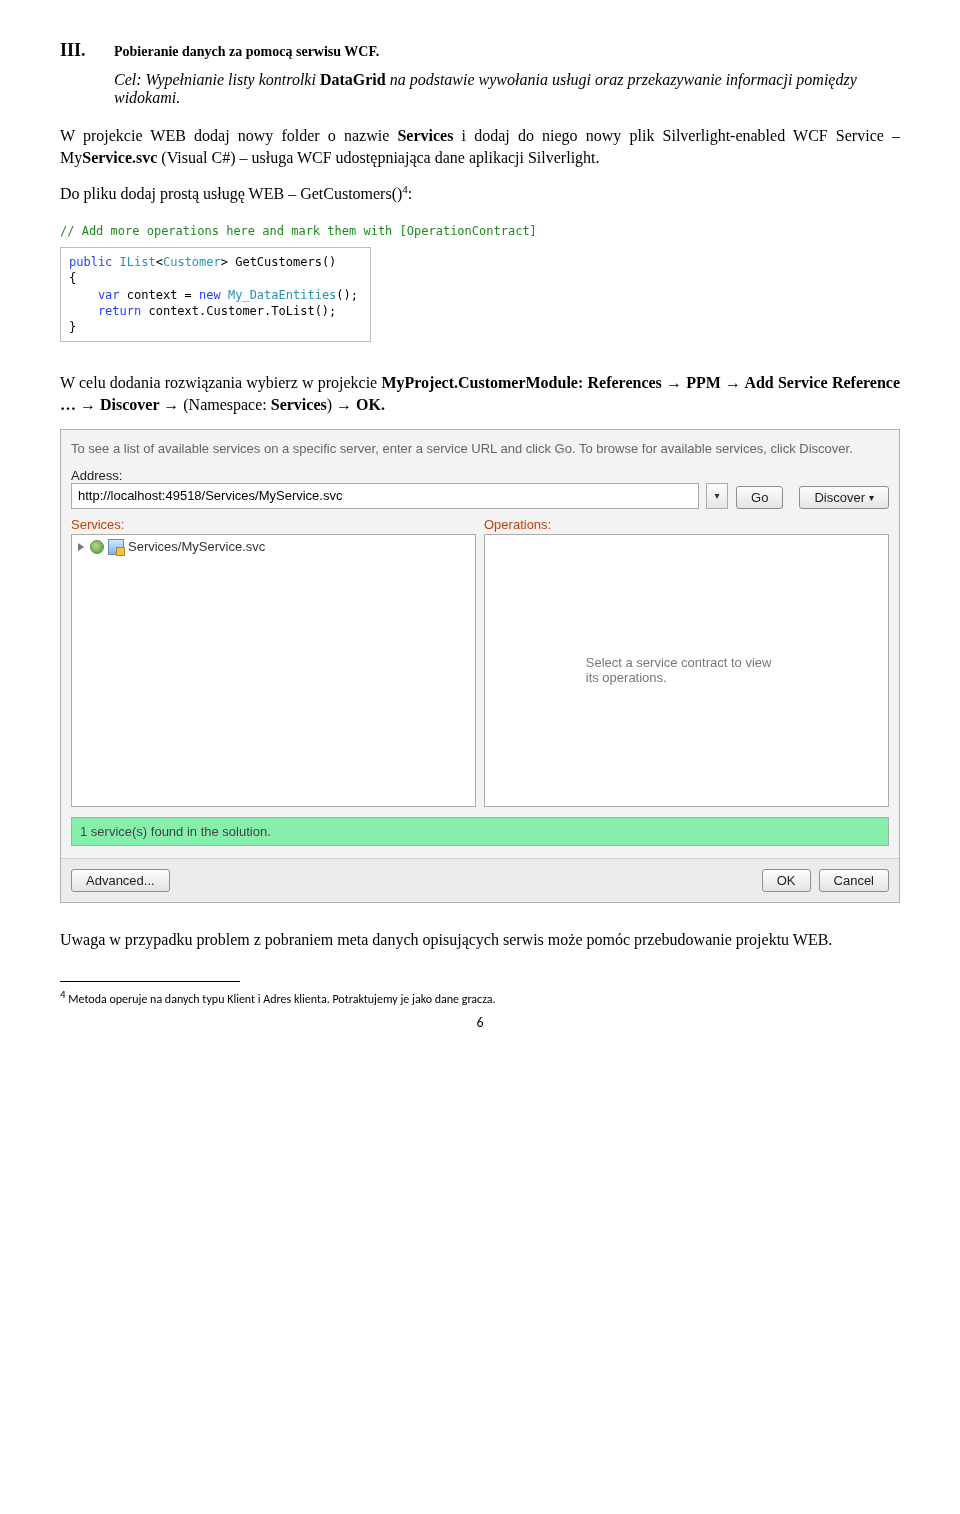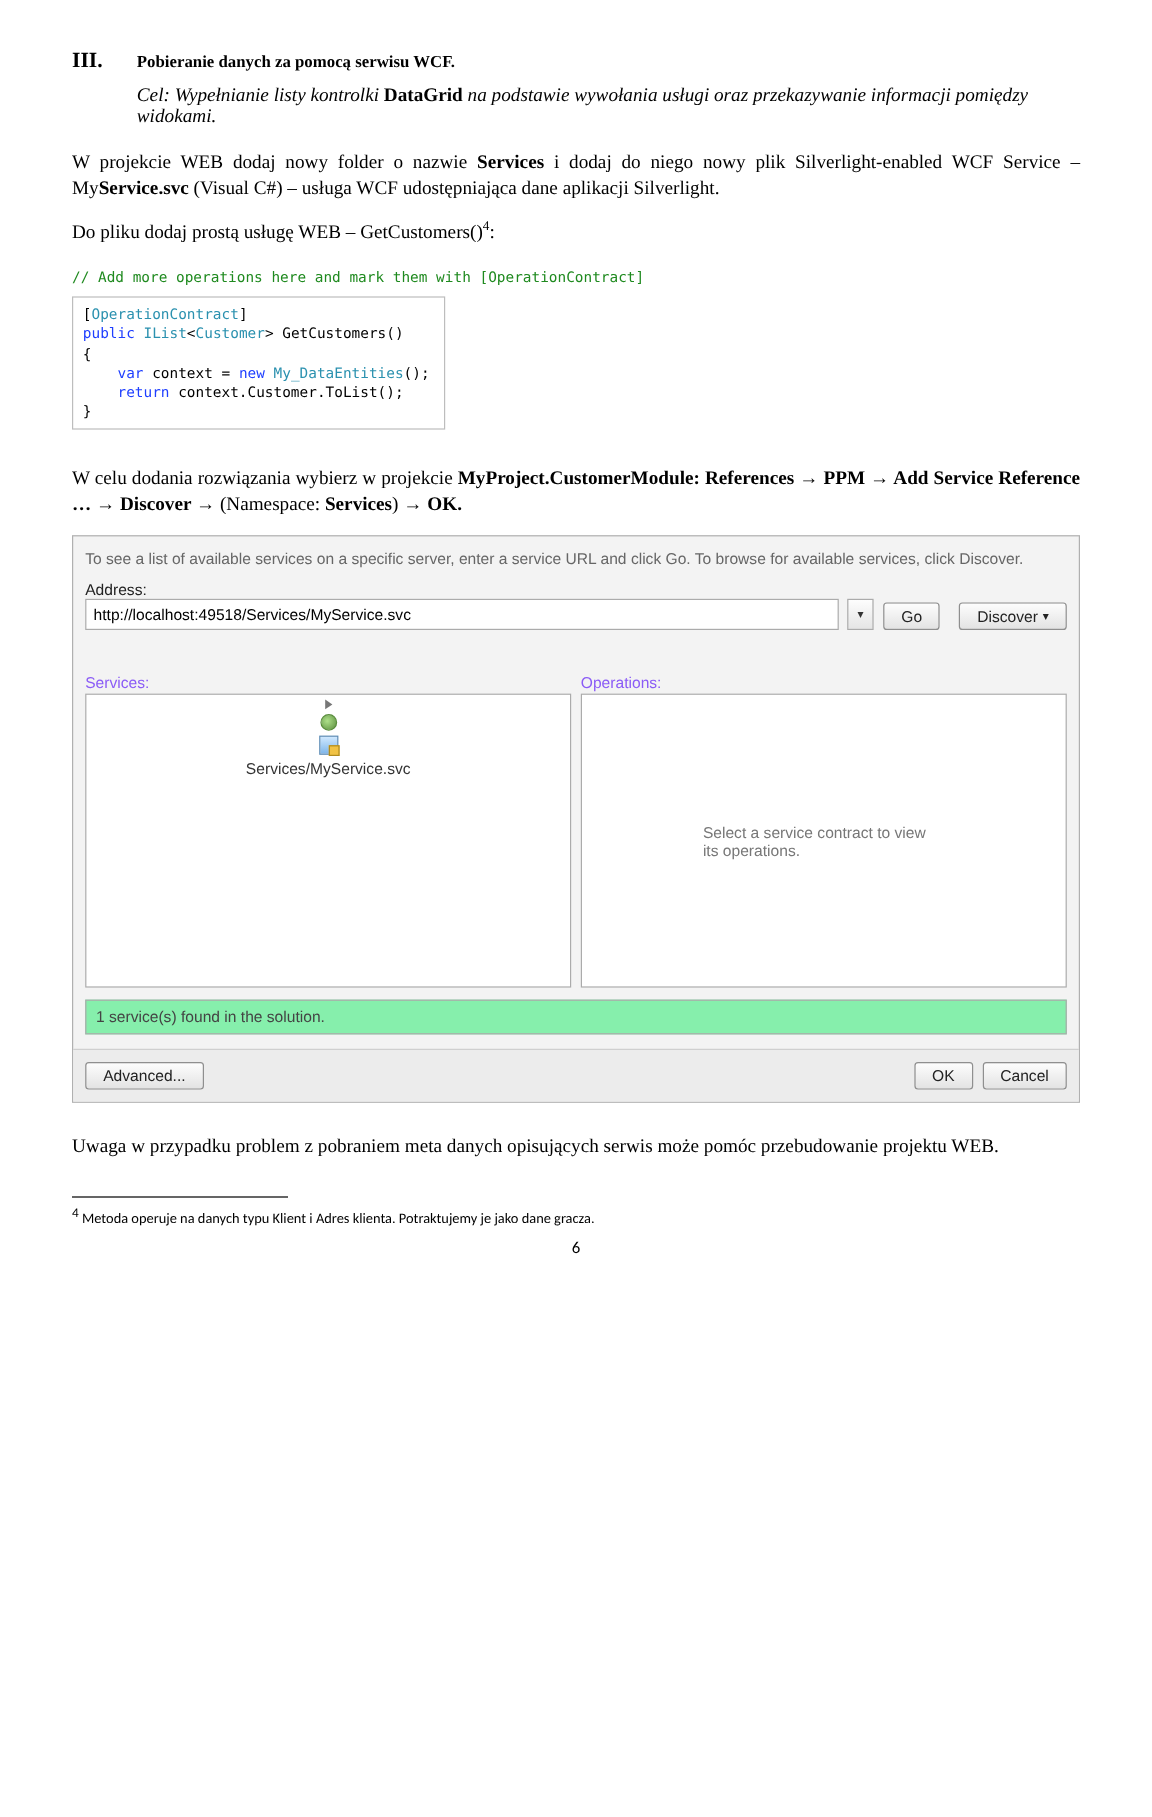--- a/index.html
+++ b/index.html
@@ -117,35 +117,34 @@
     display: flex;
     gap: 0;
     height: 290px;
   }
   .panel-col {
     flex: 1;
     display: flex;
     flex-direction: column;
   }
   .panel-col + .panel-col { margin-left: 8px; }
-  .panel-title { margin-bottom: 2px; color:#8b5cf6;margin-top:28px; }
+  .panel-title { margin-bottom: 2px; color:#c2410c; }
   .panel-box {
     flex: 1;
     background: #fff;
     border: 1px solid #ababab;
     position: relative;
     overflow: hidden;
   }
   .tree-row {
     display: flex;
     align-items: center;
     gap: 4px;
     padding: 4px;
     font-size: 13px;
-    flex-direction: column;
   }
   .tree-arrow {
     width: 0; height: 0;
     border-top: 4px solid transparent;
     border-bottom: 4px solid transparent;
     border-left: 6px solid #777;
     margin: 0 2px;
   }
   .radio-dot {
     width: 12px; height: 12px; border: 1px solid #5a8d3d;
@@ -227,21 +226,20 @@
   <span>W projekcie WEB dodaj nowy folder o nazwie </span><span class="bold">Services</span><span> i dodaj do niego nowy plik Silverlight-enabled WCF Service – My</span><span class="bold">Service.svc</span><span> (Visual C#) – usługa WCF udostępniająca dane aplikacji Silverlight.</span>
 </div>
 
 <div class="para">
   <span>Do pliku dodaj prostą usługę WEB – GetCustomers()</span><span class="sup">4</span><span>:</span>
 </div>
 
 <div class="code-shot">
   <div class="code-line code-comment">// Add more operations here and mark them with [OperationContract]</div>
   <div class="code-bordered">
-    <div class="code-line"><span>[</span><span class="code-type">OperationContract</span><span>]</span></div>
     <div class="code-line"><span class="code-keyword">public</span><span class="code-type"> IList</span><span>&lt;</span><span class="code-type">Customer</span><span>&gt; GetCustomers()</span></div>
     <div class="code-line">{</div>
     <div class="code-line"><span class="code-keyword">    var</span><span> context = </span><span class="code-keyword">new</span><span class="code-type"> My_DataEntities</span><span>();</span></div>
     <div class="code-line"><span class="code-keyword">    return</span><span> context.Customer.ToList();</span></div>
     <div class="code-line">}</div>
   </div>
 </div>
 
 <div class="para">
   <span>W celu dodania rozwiązania wybierz w projekcie </span><span class="bold">MyProject.CustomerModule: References → PPM → Add Service Reference … → Discover → </span><span>(Namespace: </span><span class="bold">Services</span><span>) </span><span class="bold">→ OK.</span>

